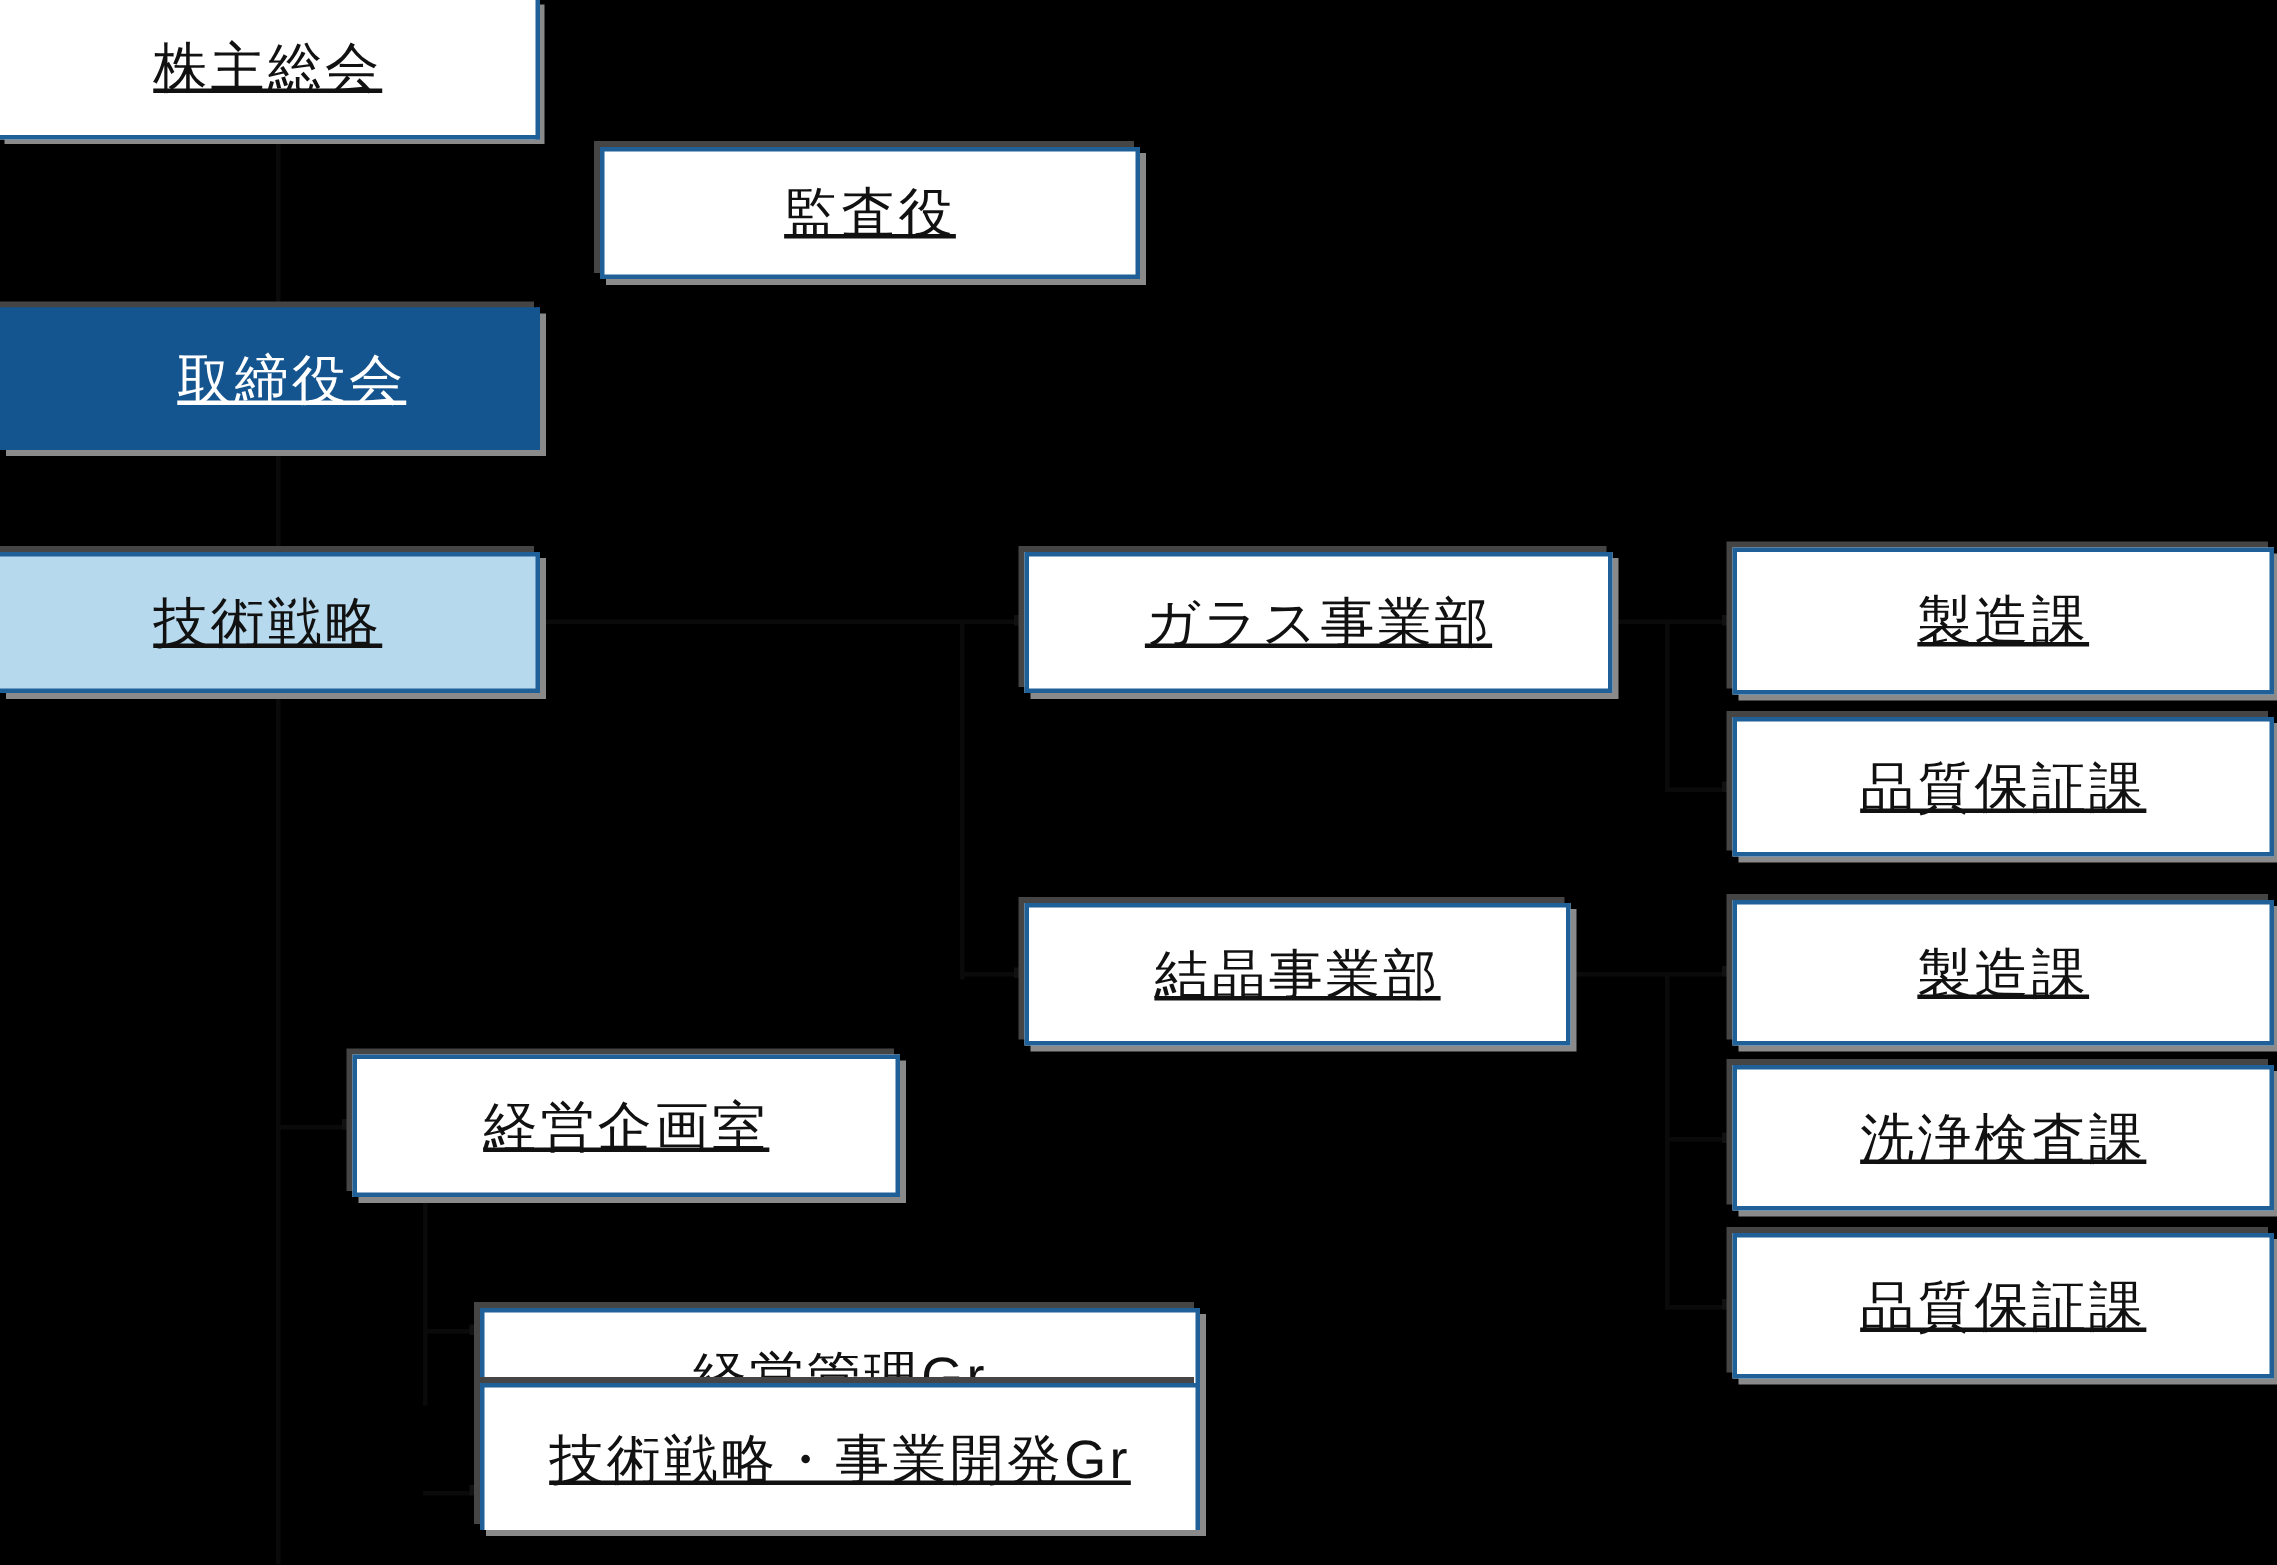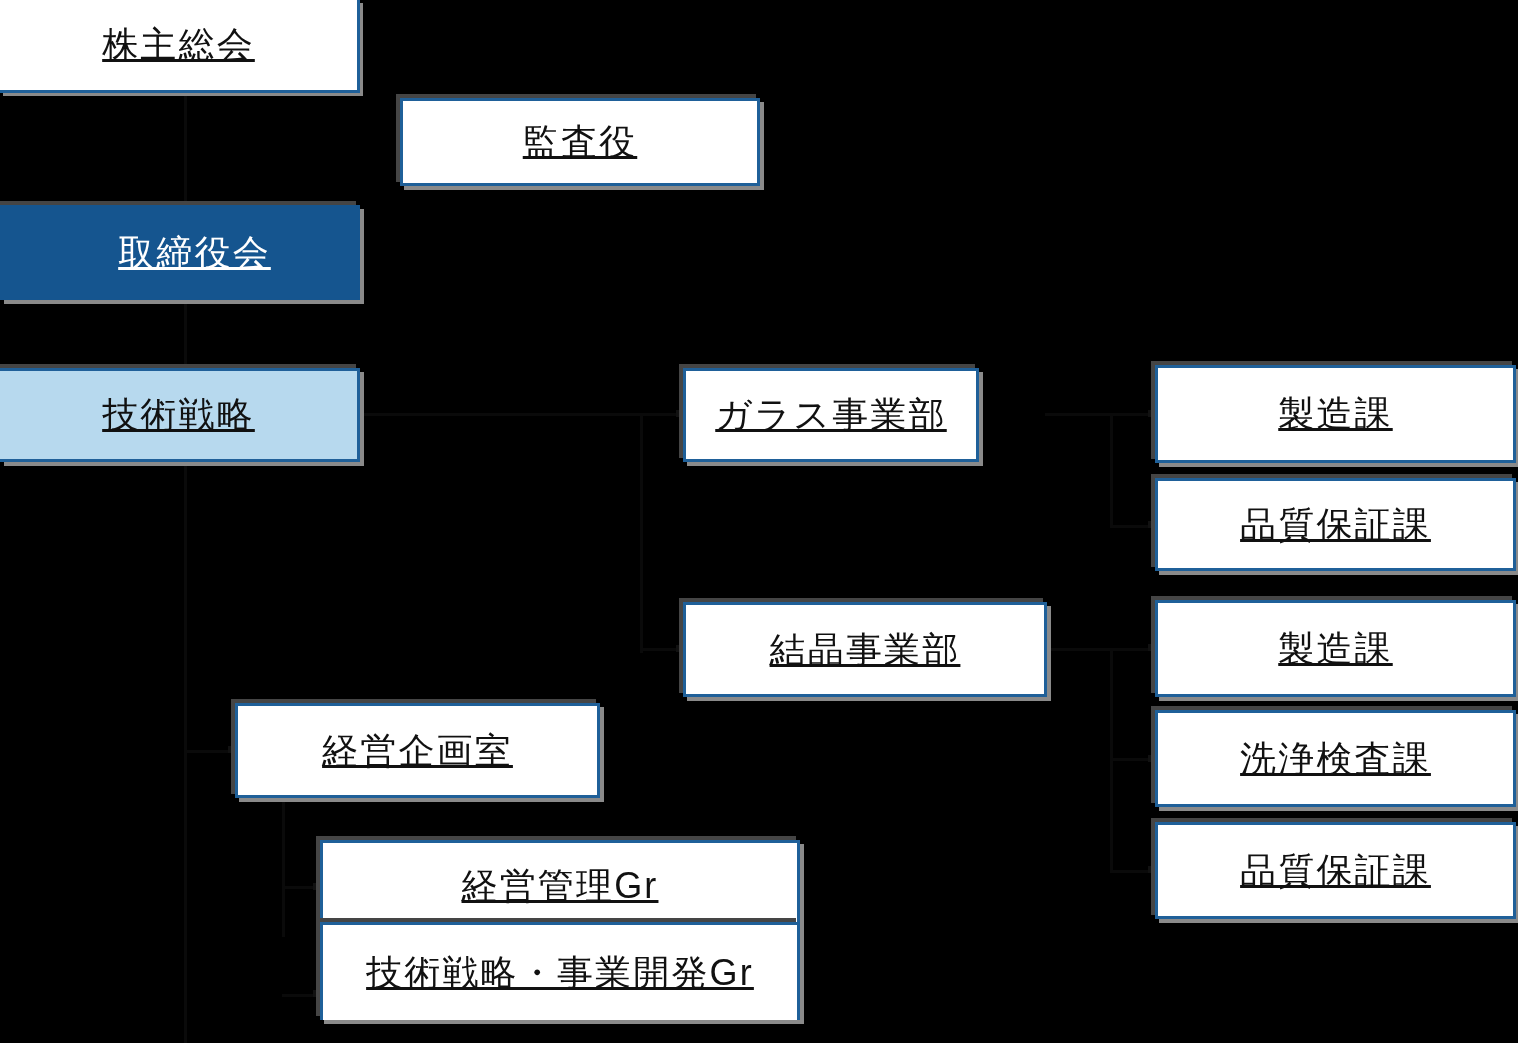--- a/index.html
+++ b/index.html
@@ -65,29 +65,29 @@
     background: #b7d9ee;
     border-color: #1f6099;
     color: #111111;
   }
 
   
   #n-shareholders   { left: 0px;    top: 0px;   width: 360px; height: 93px; border-top: none; border-left: none; box-shadow: 3px 3px 0 0 #8a8a8a; }
   #n-auditor        { left: 400px;  top: 98px;  width: 360px; height: 88px; }
   #n-board          { left: 0px;    top: 205px; width: 360px; height: 95px;  border-left: none; padding-left: 32px; }
   #n-ceo            { left: 0px;    top: 368px; width: 360px; height: 94px;  border-left: none; }
-  #n-glass          { left: 683px;  top: 368px; width: 296px; height: 94px; text-align: right; }
+  #n-glass          { left: 683px;  top: 368px; width: 392px; height: 94px; text-align: right; }
   #n-crystal        { left: 683px;  top: 602px; width: 364px; height: 95px; }
   #n-glass-mfg      { left: 1155px; top: 365px; width: 361px; height: 98px; }
   #n-glass-qa       { left: 1155px; top: 478px; width: 361px; height: 93px; }
   #n-cry-mfg        { left: 1155px; top: 600px; width: 361px; height: 97px; }
   #n-cry-clean      { left: 1155px; top: 710px; width: 361px; height: 97px; justify-content: center; }
   #n-cry-qa         { left: 1155px; top: 822px; width: 361px; height: 97px; }
   #n-planning       { left: 235px;  top: 703px; width: 365px; height: 95px; }
-  #n-mgmt-gr        { left: 320px;  top: 840px; width: 480px; height: 92px; }
+  #n-mgmt-gr        { left: 320px;  top: 872px; width: 480px; height: 92px; }
   #n-tech-gr        { left: 320px;  top: 922px; width: 480px; height: 98px; border-bottom: none; justify-content: center; }
 </style>
 </head>
 <body>
 
 <div id="chart-canvas">
 
   <div class="conn conn-v" style="left:184px; top:93px; height:114px;"></div>
   <div class="conn conn-v" style="left:184px; top:300px; height:70px;"></div>
   <div class="conn conn-v" style="left:184px; top:460px; height:590px;"></div>

